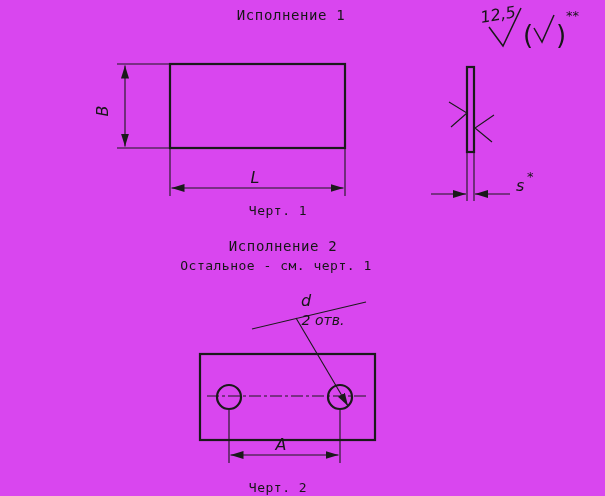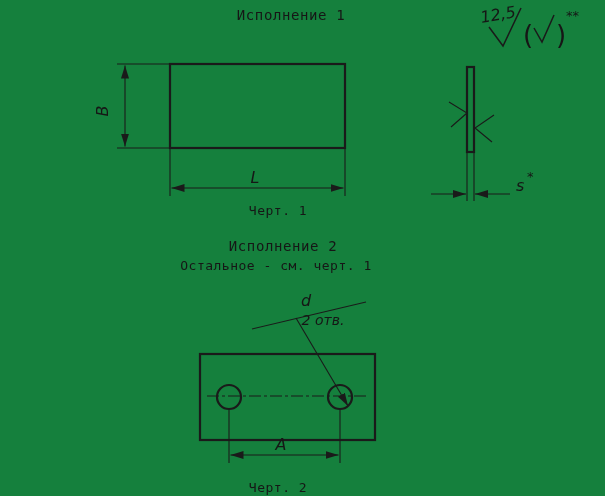--- a/index.html
+++ b/index.html
@@ -1,19 +1,19 @@
 <!DOCTYPE html>
 <html><head>
 <meta charset="utf-8">
 <style>
   html,body{margin:0;padding:0;}
   .canvas{
     position:relative;
     width:605px;height:496px;
-    background:#15803d;
+    background:#d946ef;
     overflow:hidden;
   }
   svg{display:block;}
   svg text{fill:#161616;}
   .cap{font-family:"DejaVu Sans Mono", monospace;font-size:13px;letter-spacing:0.5px;}
   .cap14{font-family:"DejaVu Sans Mono", monospace;font-size:14px;letter-spacing:0.6px;}
   .dimtext{font-family:"DejaVu Sans", sans-serif;font-style:italic;font-size:16px;}
   .dimtext-sm{font-family:"DejaVu Sans", sans-serif;font-style:italic;font-size:14px;}
   .star{font-family:"DejaVu Sans", sans-serif;font-size:13px;}
   .paren{font-family:"DejaVu Sans", sans-serif;font-size:26px;}

